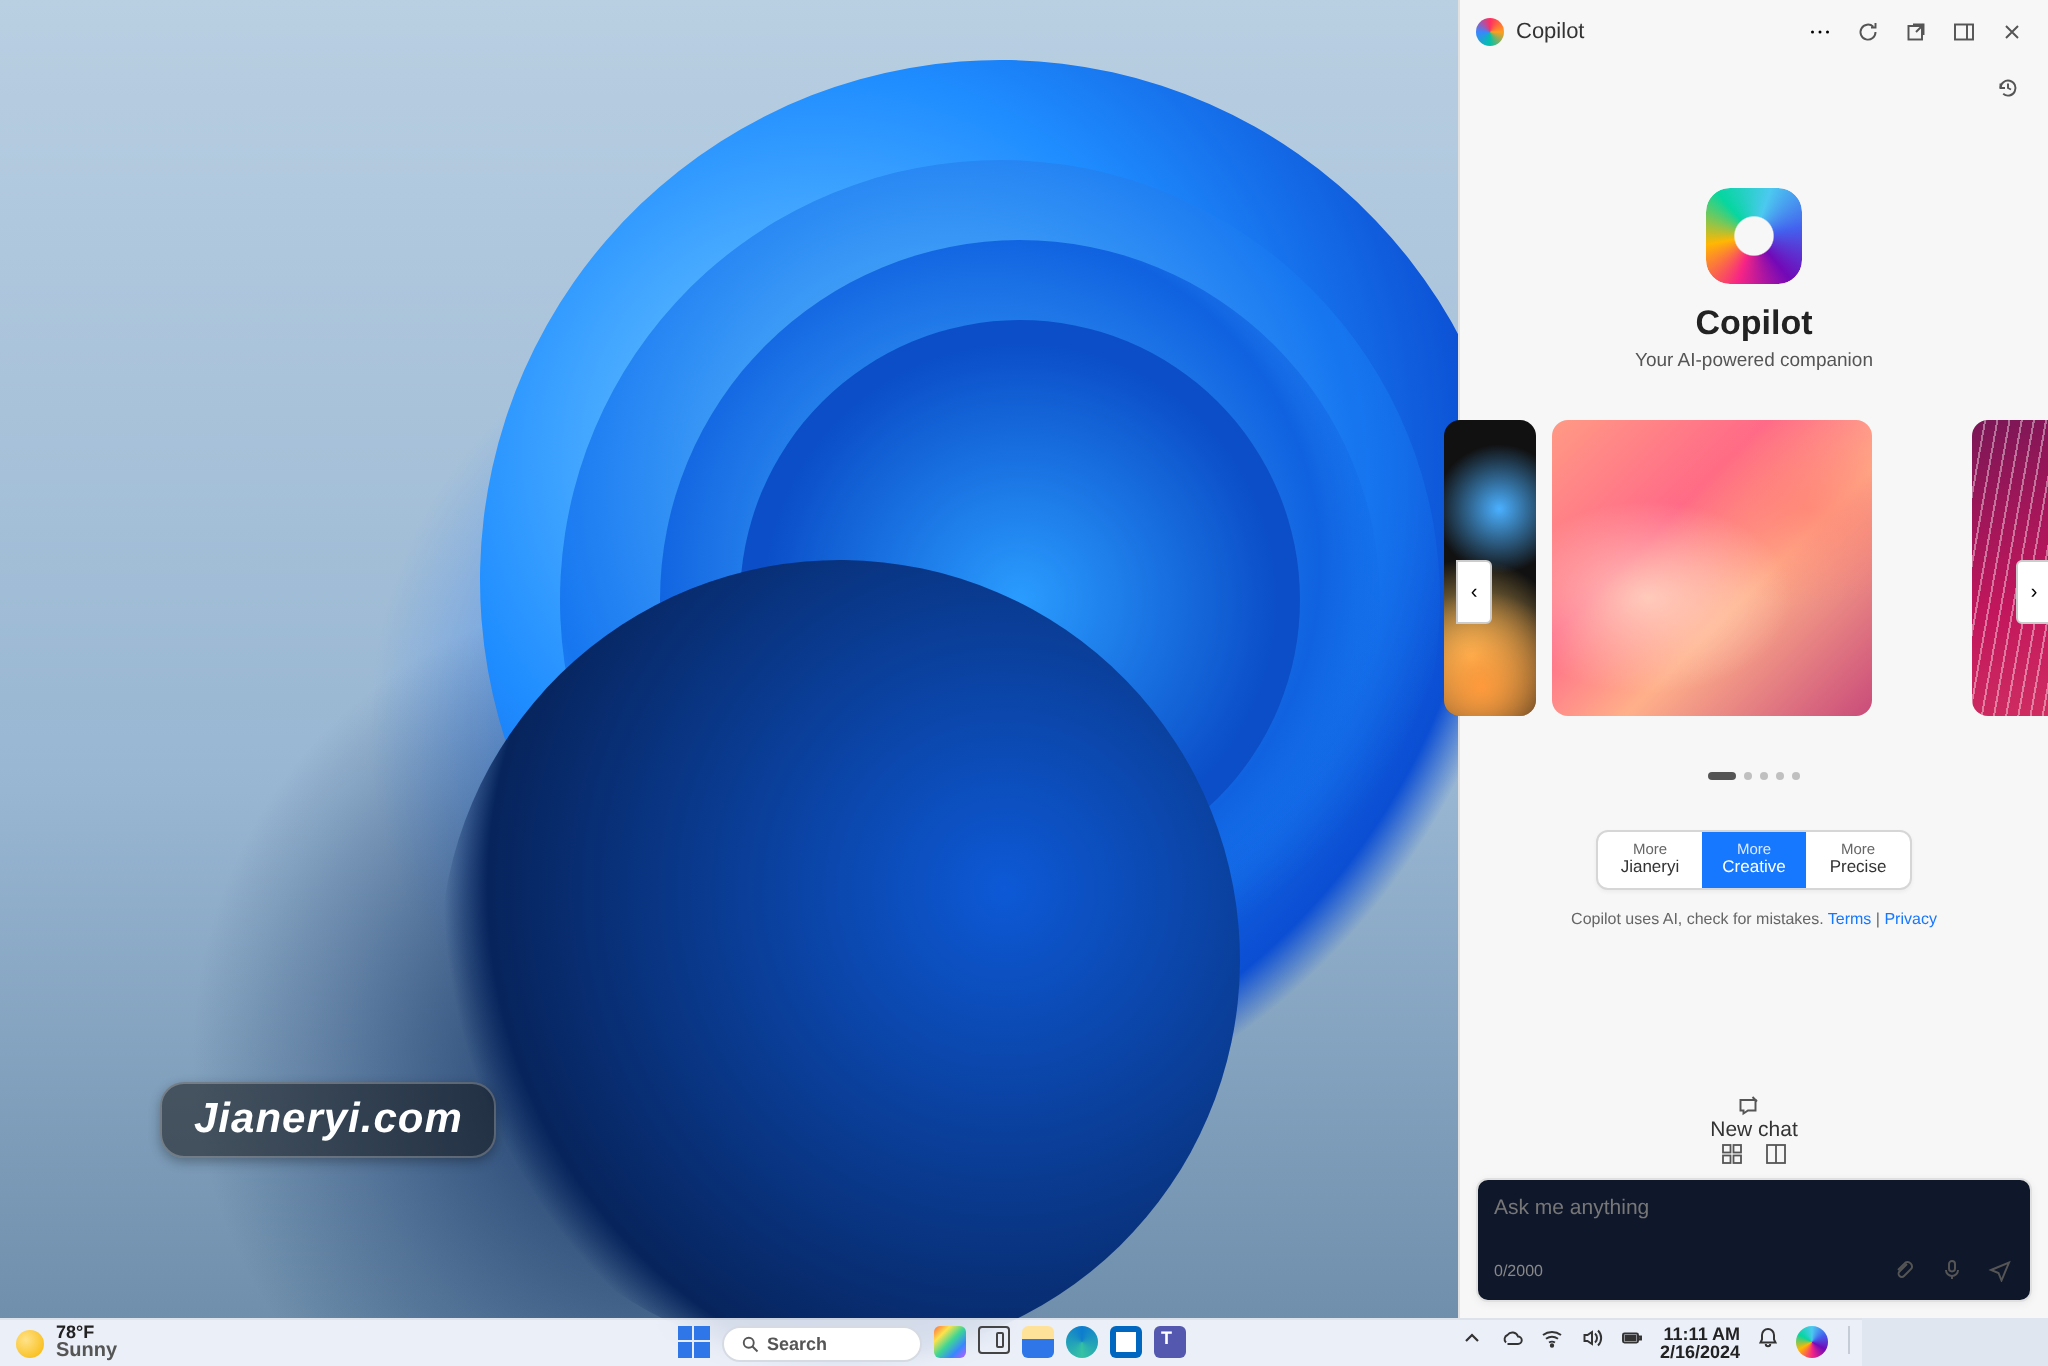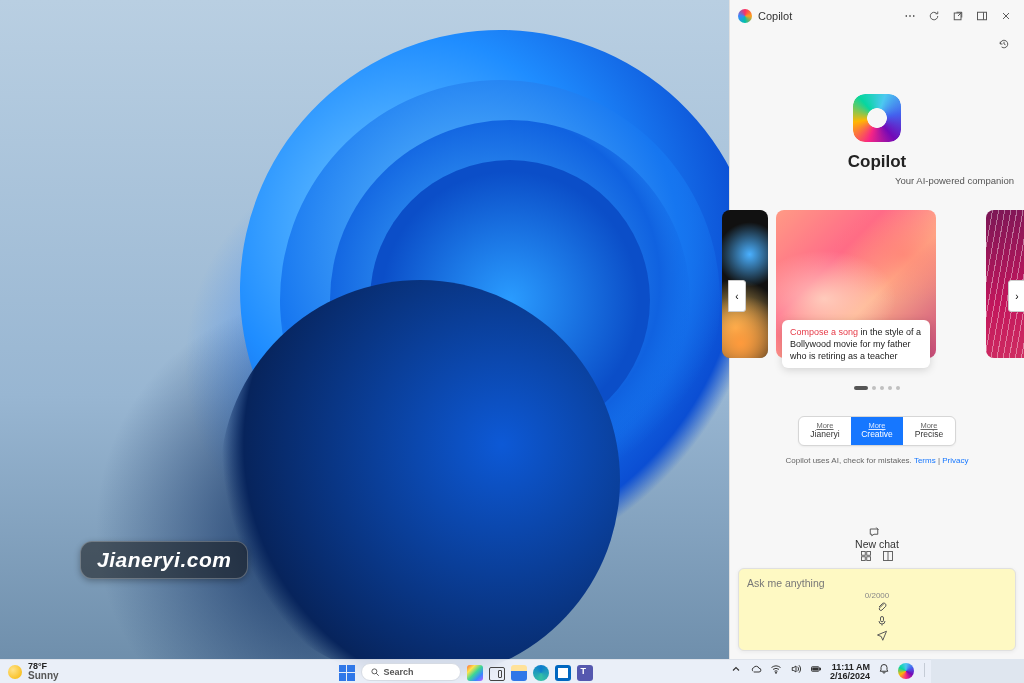--- a/index.html
+++ b/index.html
@@ -45,21 +45,21 @@
   .cp-winbtn { width:20px; height:20px; display:flex; align-items:center; justify-content:center; margin-left:4px; color:#555; cursor:default; }
   .cp-winbtn svg { width:12px; height:12px; }
   .cp-history { display:flex; justify-content:flex-end; padding:2px 10px 0 0; }
 
   .cp-hero { text-align:center; padding:40px 10px 18px; }
   .cp-logo { width:48px; height:48px; margin:0 auto 10px; border-radius:12px;
     background: conic-gradient(from 20deg,#4cc9f0,#4361ee,#7209b7,#f72585,#ffb703,#06d6a0,#4cc9f0);
     -webkit-mask: radial-gradient(circle at 50% 50%, transparent 28%, #000 30%);
             mask: radial-gradient(circle at 50% 50%, transparent 28%, #000 30%); }
   .cp-hero h2 { font-size:17px; font-weight:600; color:#222; }
-  .cp-sub { font-size:9.5px; color:#555; margin-top:3px;text-align:right; }
+  .cp-sub { font-size:9.5px; color:#555; margin-top:3px; }
 
   .cp-suggestions { position:relative; height:180px; margin:6px 0 0; }
   .card { position:absolute; top:0; height:148px; border-radius:8px; overflow:hidden; }
   .card.left { left:-8px; width:46px; background: radial-gradient(circle at 30% 80%, #ffcc66, transparent 40%), #111; }
   .card.left::after{content:"";position:absolute;inset:0;background:radial-gradient(circle at 60% 30%, #4ab0ff 0%, transparent 30%), radial-gradient(circle at 40% 90%, #ff9a3c 0%, transparent 35%);}
   .card.center { left:46px; width:160px;
     background: linear-gradient(135deg,#ff9a85 0%, #ff6a88 35%, #ffb08a 60%, #c94b7a 100%); }
   .card.center::before{content:"";position:absolute;inset:0;
     background: radial-gradient(120px 80px at 30% 60%, rgba(255,220,200,.8), transparent 60%),
                 radial-gradient(120px 80px at 80% 30%, rgba(255,120,110,.6), transparent 60%);}
@@ -76,52 +76,52 @@
   .nav-btn.prev { left:-2px; border-radius:0 3px 3px 0;}
   .nav-btn.next { right:-2px; border-radius:3px 0 0 3px;}
   .dots { position:absolute; bottom:0; left:0; right:0; display:flex; justify-content:center; gap:4px; }
   .dots span { width:4px; height:4px; border-radius:50%; background:#c0c0c0; }
   .dots span.bar { width:14px; border-radius:2px; background:#555; }
 
   .cp-style { text-align:center; margin-top:24px; }
   .cp-style-label { font-size:9px; color:#555; margin-bottom:6px; }
   .seg { display:inline-flex; border-radius:6px; background:#fff; border:1px solid #d6d6d6; overflow:hidden; box-shadow:0 1px 2px rgba(0,0,0,.05);}
   .seg button { border:none; background:transparent; width:52px; padding:5px 0; font-size:8.5px; line-height:1.1; color:#333; cursor:default;}
-  .seg button .sm{display:block;font-size:7.5px;color:#666;text-decoration:underline;}
+  .seg button .sm{display:block;font-size:7.5px;color:#666;}
   .seg button.active { background:#1677ff; color:#fff; }
   .seg button.active .sm{color:#dbe8ff;}
   .cp-disclaimer{ font-size:8px; color:#666; margin-top:10px;text-align:center; }
   .cp-disclaimer a{ color:#1677ff; text-decoration:none; }
 
   .cp-bottom { margin-top:auto; padding:8px; }
   .newchat { display:flex; align-items:center; font-size:10.5px; color:#333; margin:4px 2px 6px;flex-direction:column; }
   .newchat .spacer{flex:1;}
   .newchat svg{width:12px;height:12px;}
   .nc-icon{width:14px;height:14px;margin-right:6px;color:#555;}
   .nc-right{display:flex; gap:10px; color:#555;}
-  .inputbox { background:#fef9c3; border:1px solid #e0e0e0; border-radius:6px; padding:8px; box-shadow:0 1px 4px rgba(0,0,0,.06);}
+  .inputbox { background:#0f172a; border:1px solid #e0e0e0; border-radius:6px; padding:8px; box-shadow:0 1px 4px rgba(0,0,0,.06);}
   .inputbox .ph { font-size:10.5px; color:#777; }
-  .inputrow { display:flex; align-items:center; margin-top:2px; font-size:8px; color:#888;flex-direction:column;}
+  .inputrow { display:flex; align-items:center; margin-top:18px; font-size:8px; color:#888;}
   .inputrow .spacer{flex:1;}
   .inputrow .ic{ width:14px; height:14px; margin-left:10px; color:#555; display:flex; align-items:center; justify-content:center;}
   .inputrow .ic svg{width:12px;height:12px;}
 
   
   .taskbar {
     position:absolute; left:0; bottom:0; width:931px; height:24px;
     background: rgba(235,240,248,.9); backdrop-filter: blur(6px);
     display:flex; align-items:center; font-size:9px; color:#222;
     border-top:1px solid rgba(0,0,0,.05);
     font-weight:bold;
   }
   .tb-left { display:flex; align-items:center; padding-left:8px;}
   .tb-left .sun{ width:14px;height:14px;border-radius:50%;background:radial-gradient(circle at 35% 35%,#ffe38a,#f7b500); margin-right:6px;}
   .tb-left .temp{font-size:9px; line-height:1;}
   .tb-left .cond{font-size:10px; color:#555; line-height:1;}
-  .tb-center{ position:absolute; left:50%; transform:translateX(-50%); display:flex; align-items:flex-end; gap:6px;}
+  .tb-center{ position:absolute; left:50%; transform:translateX(-50%); display:flex; align-items:flex-start; gap:6px;}
   .start{ width:16px;height:16px; display:grid; grid-template-columns:1fr 1fr; grid-template-rows:1fr 1fr; gap:1px;}
   .start span{background:#2f77e8;}
   .search{ display:flex; align-items:center; background:#fff; border:1px solid #d6dbe3; border-radius:12px; height:18px; padding:0 8px; width:100px; font-size:9px; color:#555;}
   .search svg{width:10px;height:10px;margin-right:4px;}
   .taskicon{width:16px;height:16px;border-radius:3px;display:flex;align-items:center;justify-content:center;}
   .ti-palette{background:linear-gradient(135deg,#ff6a3d,#ffe24b,#3dd695,#3a86ff,#c05cff);}
   .ti-explorer{background:linear-gradient(180deg,#ffe29a 40%,#2f77e8 40%);}
   .ti-taskview{width:16px;height:14px;border:1.5px solid #444;border-radius:2px;position:relative;}
   .ti-taskview::after{content:"";position:absolute;inset:2px 2px 2px 8px;border:1.5px solid #444;border-radius:1px;}
   .ti-edge{background:conic-gradient(#0d7ccf,#35c2a4,#0d7ccf);border-radius:50%;}
@@ -203,23 +203,20 @@
   <div class="cp-hero">
     <div class="cp-logo"></div>
     <h2>Copilot</h2>
     <div class="cp-sub">Your AI-powered companion</div>
   </div>
 
   <div class="cp-suggestions">
     <div class="card left"></div>
     <div class="card center"></div>
     <div class="card right"></div>
-    <div class="card-caption">
-      <span class="hl">Compose a song</span><span> in the style of a Bollywood movie for my father who is retiring as a teacher</span>
-    </div>
     <div class="nav-btn prev">‹</div>
     <div class="nav-btn next">›</div>
     <div class="dots">
       <span class="bar"></span>
       <span></span>
       <span></span>
       <span></span>
       <span></span>
     </div>
   </div>

